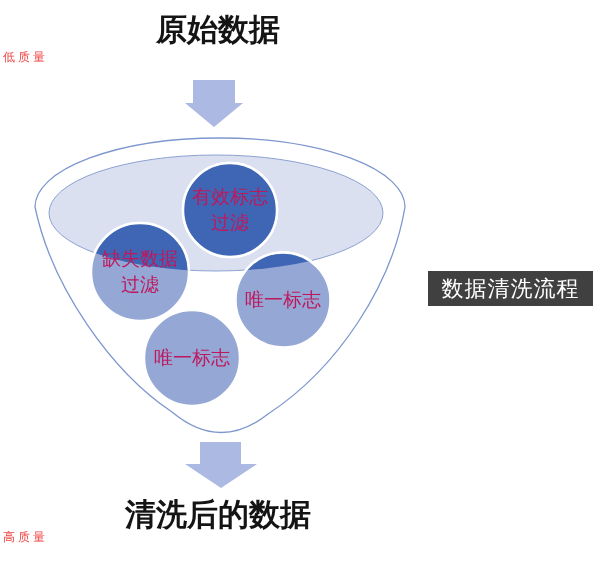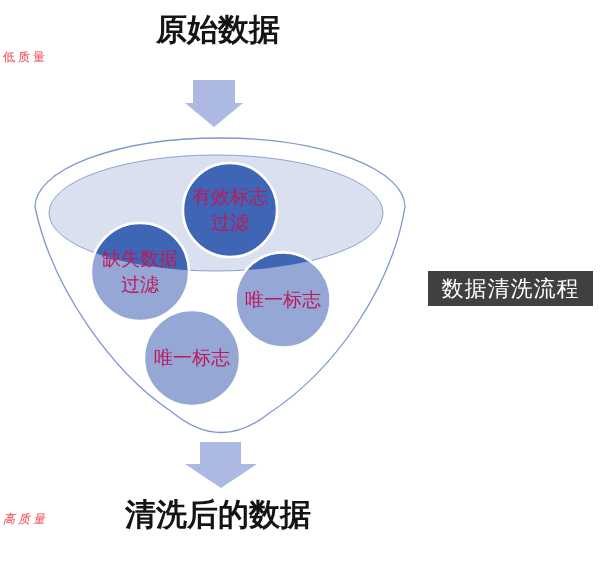--- a/index.html
+++ b/index.html
@@ -34,21 +34,21 @@
     width: 438px;
     text-align: left;
     font-size: 12px;
     letter-spacing: 3px;
     text-indent: 3px;
     color: #ef4444;
     line-height: 18px;
     white-space: nowrap;
   }
   .subtitle.top { top: 48px; }
-  .subtitle.bottom { top: 510px; font-style: italic; }
+  .subtitle.bottom { top: 528px; }
 
   .circle-label {
     position: absolute;
     transform: translate(-50%, -50%);
     text-align: center;
     color: #be185d;
     font-size: 19px;
     line-height: 26px;
     white-space: nowrap;
   }

